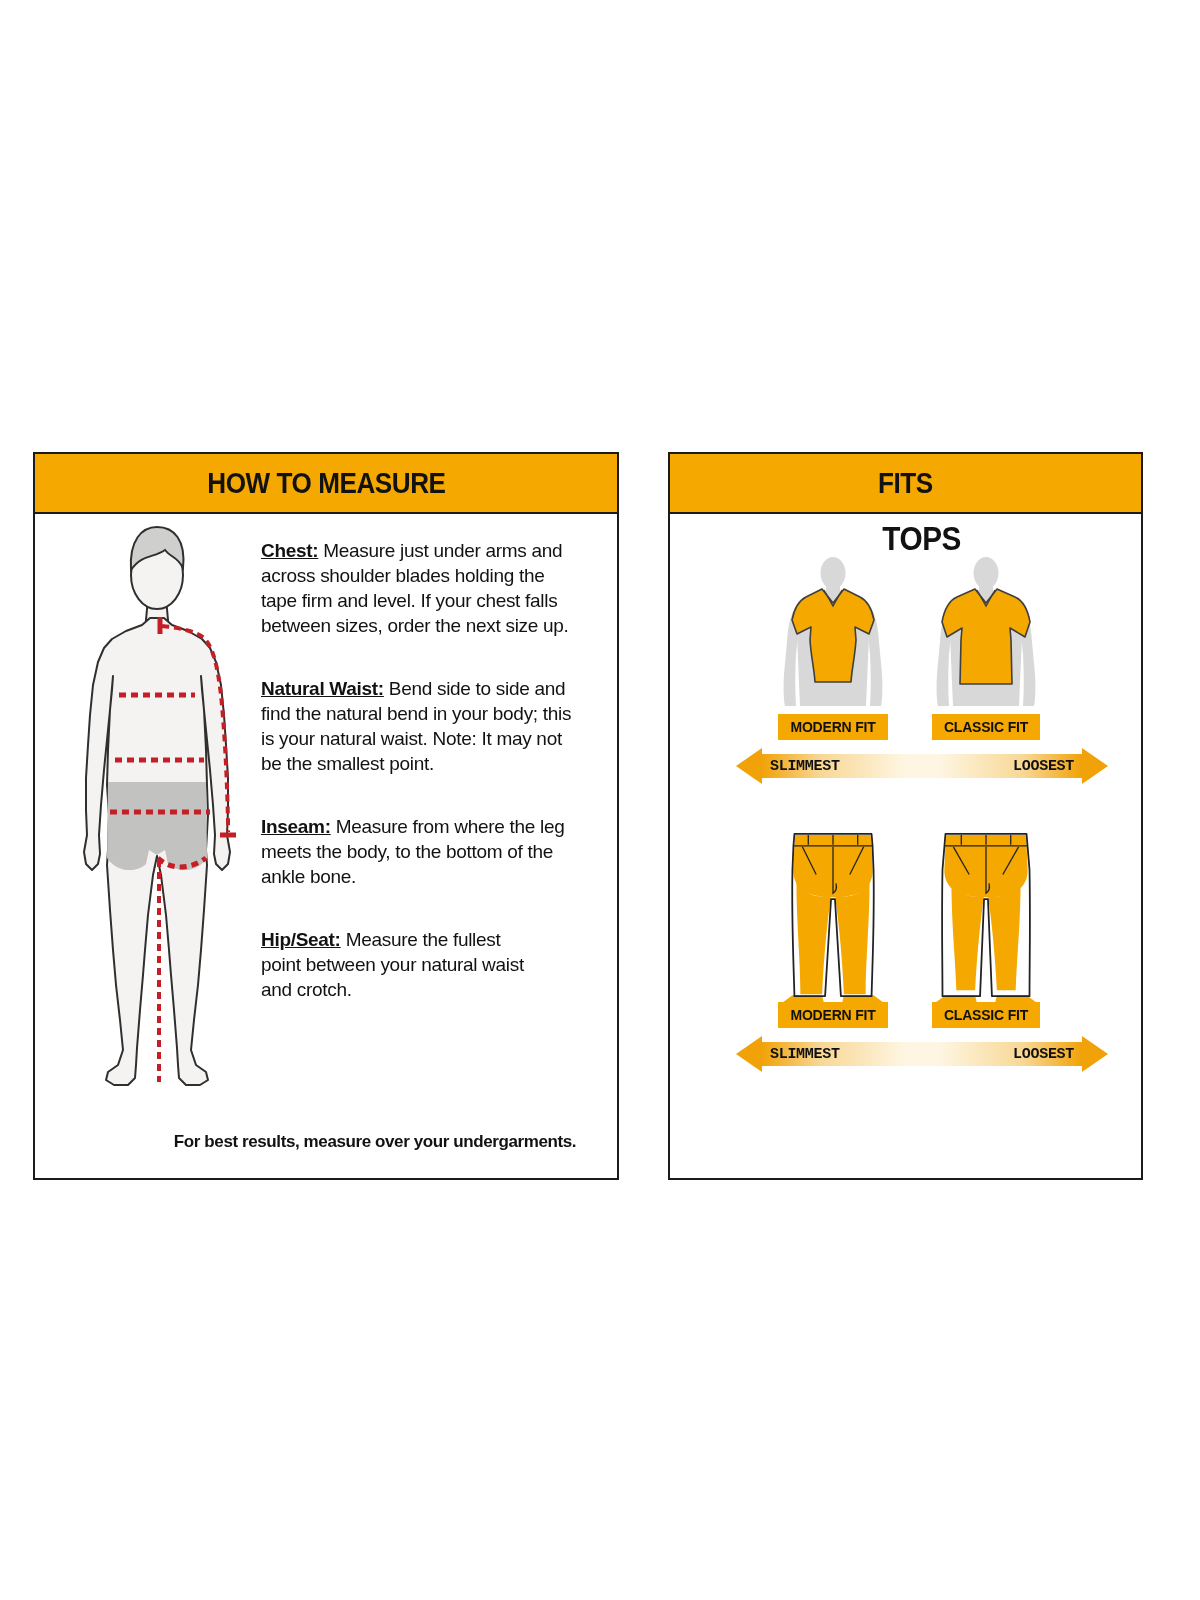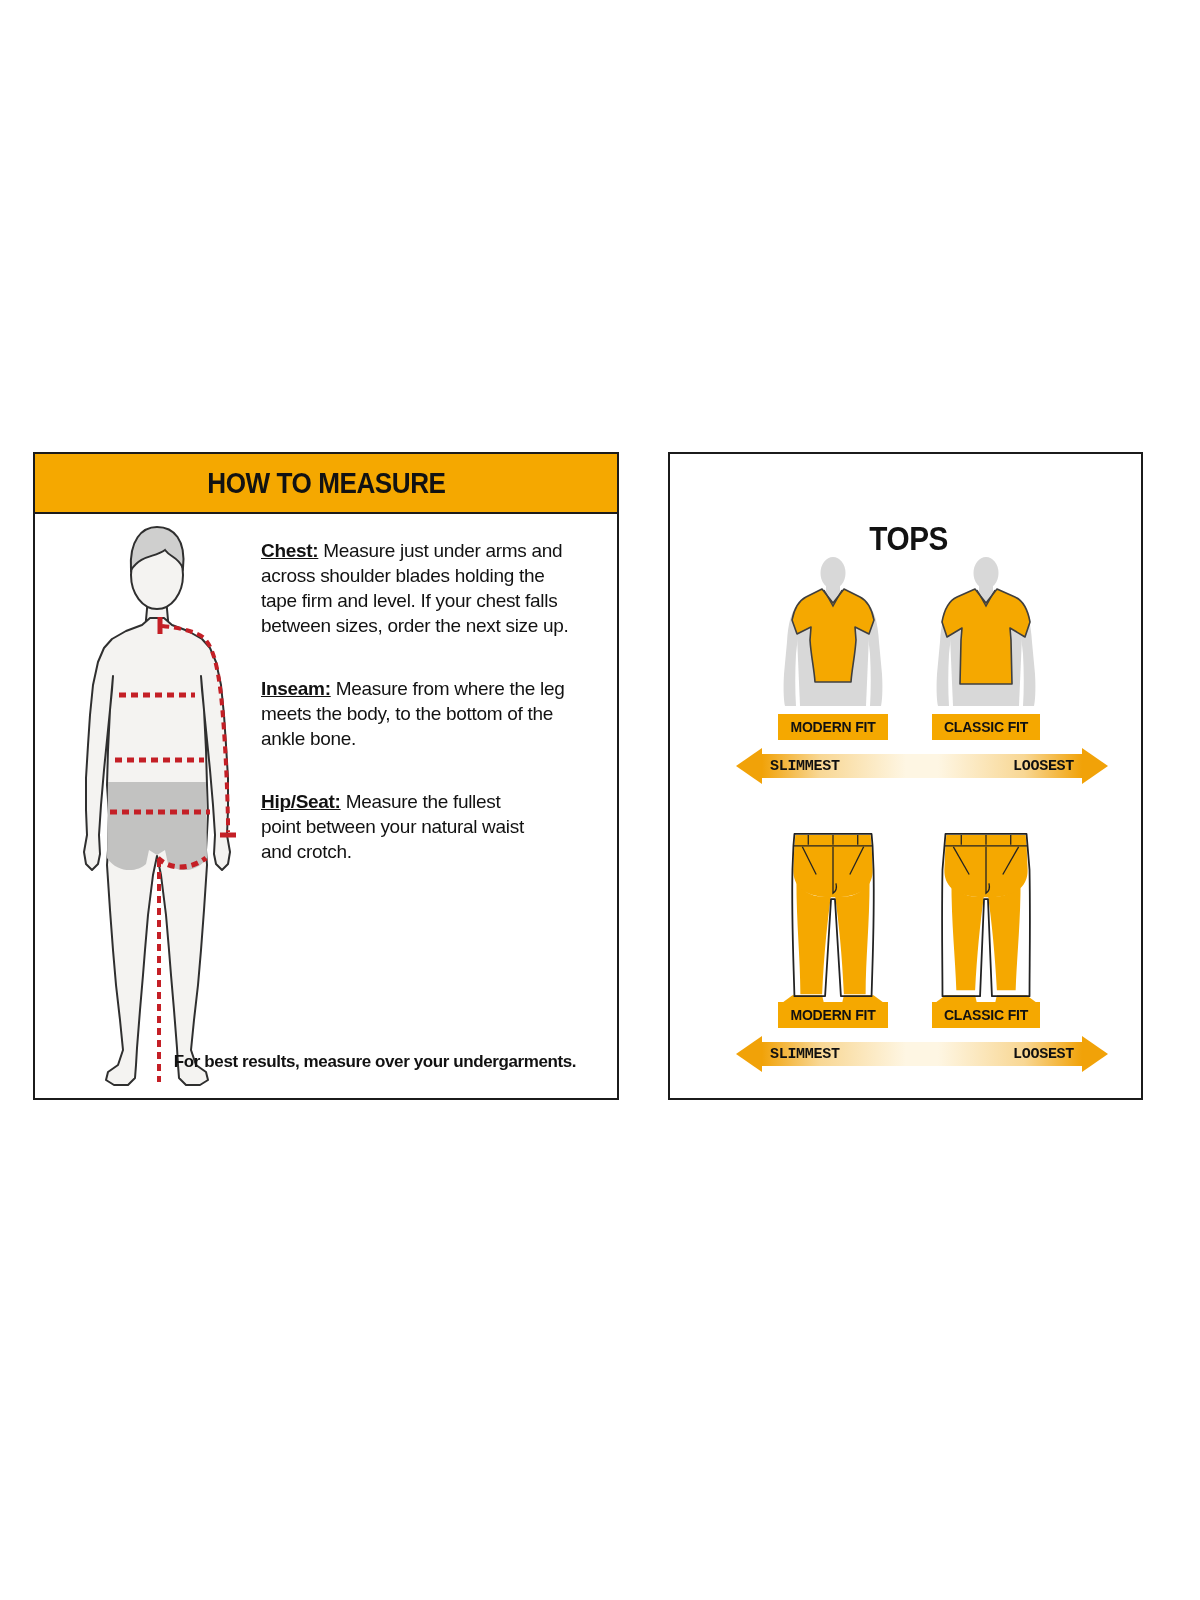--- a/index.html
+++ b/index.html
@@ -1,19 +1,19 @@
 <!DOCTYPE html>
 <html><head>
 <meta charset="utf-8">
 <style>
   * { box-sizing: border-box; margin: 0; padding: 0; }
   html,body { width:1200px; height:1600px; background:#ffffff; }
   body { position:relative; font-family:"Liberation Sans", sans-serif; color:#121212; }
 
-  .panel { position:absolute; top:452px; height:648px; border:2px solid #1b1b1b; background:#fff; }
+  .panel { position:absolute; top:452px; height:728px; border:2px solid #1b1b1b; background:#fff; }
   .panel-header {
     height:60px; background:#F5A800; border-bottom:2px solid #1b1b1b;
     display:flex; align-items:center; justify-content:center;
   }
   .panel-header span {
     font-size:29px; font-weight:bold; letter-spacing:-0.5px;
     display:inline-block; transform:scaleX(0.9);
   }
 
   
@@ -24,21 +24,21 @@
   .m-section strong { font-weight:bold;text-decoration:underline; }
   .pre { white-space:pre-line; }
   .footnote {
     position:absolute; right:32px; bottom:26px; width:420px; text-align:center;
     font-size:17px; font-weight:bold; letter-spacing:-0.4px;
   }
 
   
   #fits-panel { left:668px; width:475px; }
   .sec-heading {
-    position:absolute; left:3px; width:100%; text-align:center;
+    position:absolute; left:16px; width:100%; text-align:center;
     font-size:33px; font-weight:bold; letter-spacing:-0.5px;
   }
   .sec-heading span { display:inline-block; transform:scaleX(0.9); }
   #tops-heading { top:66px; }
   #pants-heading { top:338px; }
 
   .slot { position:absolute; width:150px; display:flex; justify-content:center; }
   .fit-label {
     background:#F5A800; padding:5px 12px; font-size:14px; font-weight:bold;
     letter-spacing:-0.2px; white-space:nowrap; color:#111;
@@ -89,32 +89,39 @@
         <path d="M77,340 L77,562" stroke-width="4" stroke-dasharray="7 5"></path>
       </g>
     </svg>
   </div>
 
   <div class="measure-text">
     <p class="m-section"><strong>Chest:</strong> <span class="pre">Measure just under arms and
 across shoulder blades holding the
 tape firm and level. If your chest falls
 between sizes, order the next size up.</span></p>
+    <p class="m-section"><strong>Natural Waist:</strong> <span class="pre">Bend side to side and
+find the natural bend in your body; this
+is your natural waist. Note: It may not
+be the smallest point.</span></p>
     <p class="m-section"><strong>Inseam:</strong> <span class="pre">Measure from where the leg
 meets the body, to the bottom of the
 ankle bone.</span></p>
     <p class="m-section"><strong>Hip/Seat:</strong> <span class="pre">Measure the fullest
 point between your natural waist
 and crotch.</span></p>
   </div>
 
   <div class="footnote">For best results, measure over your undergarments.</div>
 </div>
 
 <div class="panel" id="fits-panel">
+  <div class="panel-header">
+    <span>FITS</span>
+  </div>
 
   <div class="sec-heading" id="tops-heading">
     <span>TOPS</span>
   </div>
 
   <div class="slot" style="left:88px; top:102px;">
     <svg width="130" height="152" viewBox="0 0 130 152">
       <ellipse cx="65" cy="17" rx="12.5" ry="16" fill="#D8D8D8"></ellipse>
       <rect x="58" y="29" width="14" height="13" fill="#D8D8D8"></rect>
       <path d="M34,44 C46,36 84,36 96,44 L101,80 L98,150 L32,150 L29,80 Z" fill="#D8D8D8"></path>

